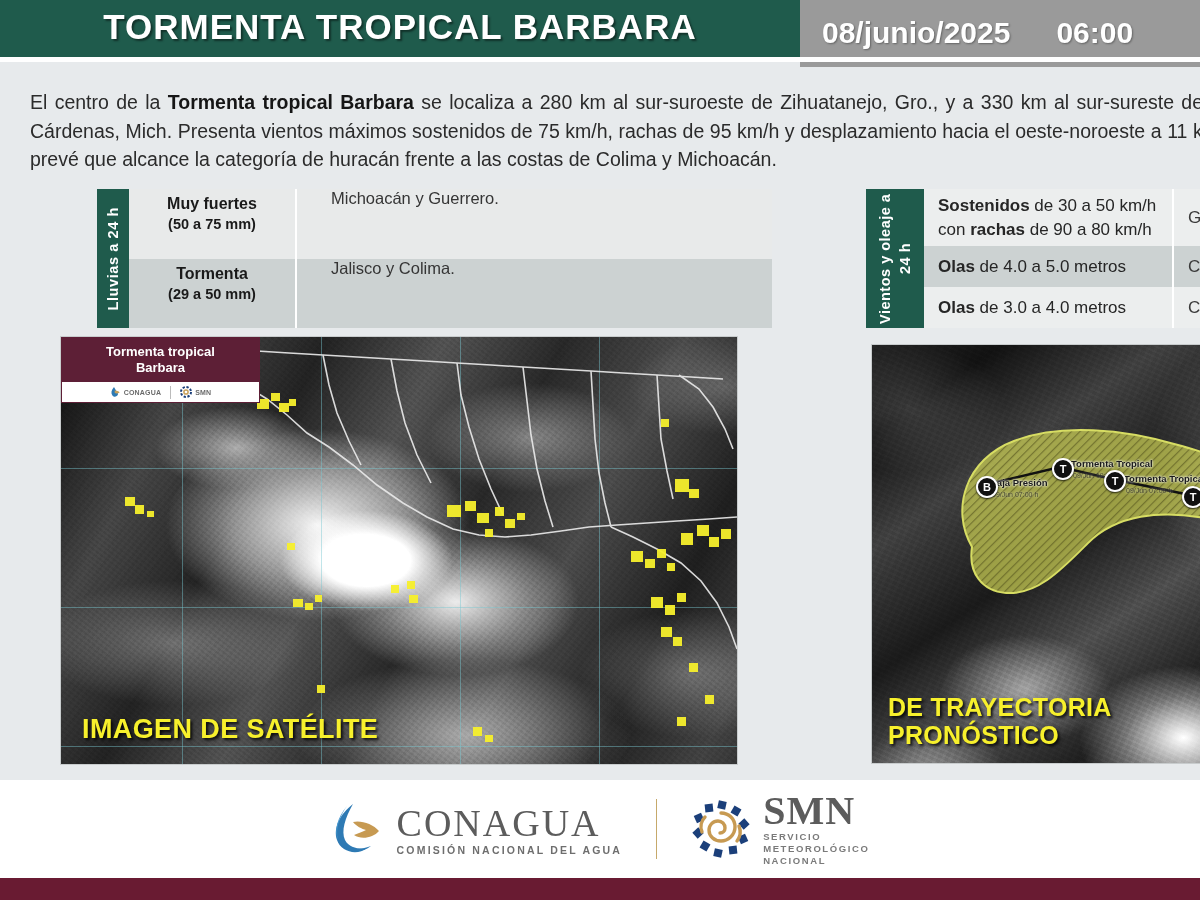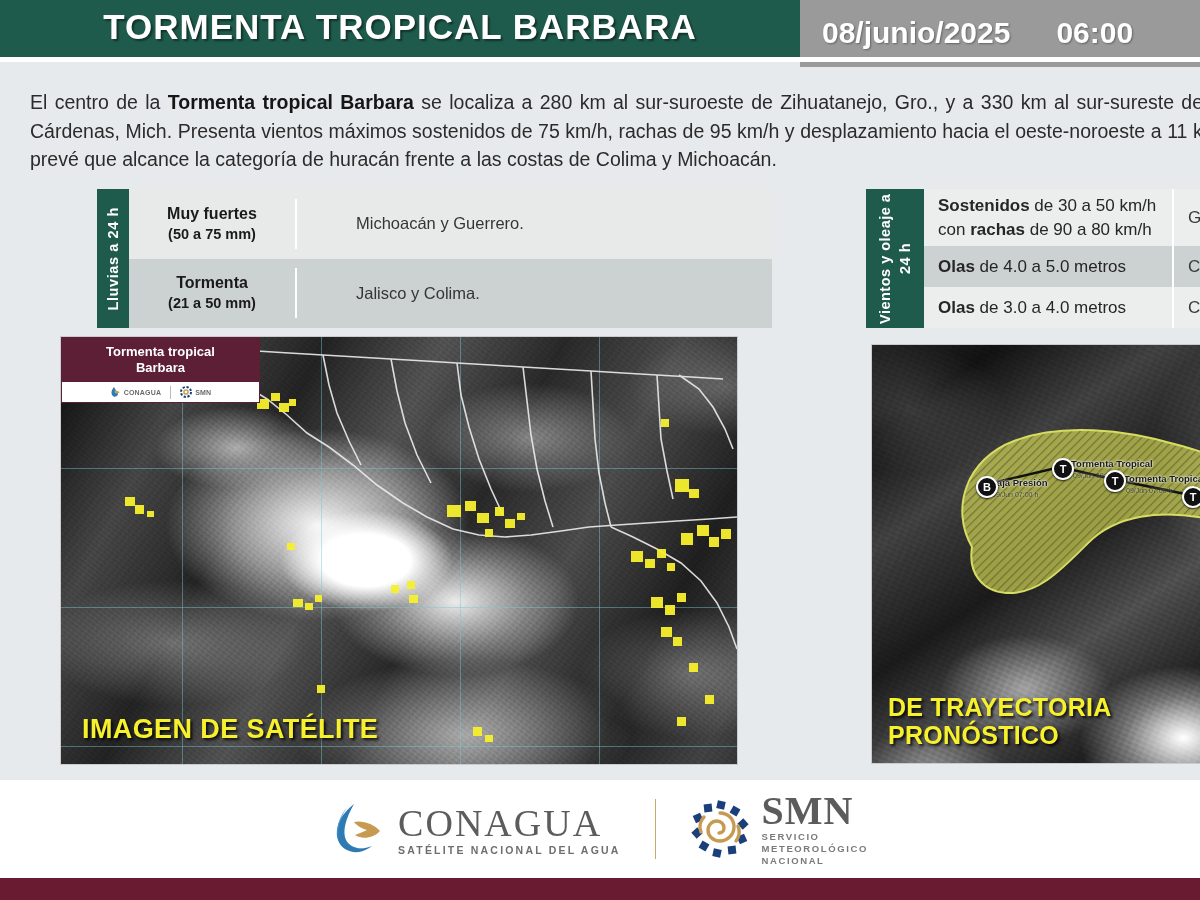--- a/index.html
+++ b/index.html
@@ -45,21 +45,21 @@
   
   .rain-table{position:absolute;left:97px;top:189px;width:675px;height:139px;display:flex;}
   .rt-side{
     width:32px;background:#1f5b4c;display:flex;align-items:center;justify-content:center;
   }
   .rt-side span{
     writing-mode:vertical-rl;transform:rotate(180deg);
     color:#fff;font-size:14.5px;font-weight:bold;letter-spacing:.6px;white-space:nowrap;
   }
   .rt-body{flex:1;display:flex;flex-direction:column;}
-  .rt-row{flex:1;display:flex;align-items:center;gap:25px;}
+  .rt-row{flex:1;display:flex;}
   .rt-row.light{background:#e8eaea;}
   .rt-row.dark{background:#ccd2d2;}
   .rt-level{
     width:168px;text-align:center;color:#1a1a1a;font-size:16px;font-weight:bold;line-height:21px;
     border-right:2px solid #ffffff;box-sizing:border-box;padding:4px 0;
   }
   .rt-level .amt{font-size:14.5px;}
   .rt-states{flex:1;padding-left:18px;color:#353535;font-size:16.5px;margin-left:16px;}
 
   .wind-table{position:absolute;left:866px;top:189px;width:460px;height:139px;display:flex;}
@@ -217,21 +217,21 @@
     <div class="rt-row light">
       <div class="rt-level">
         <div>Muy fuertes</div>
         <div class="amt">(50 a 75 mm)</div>
       </div>
       <div class="rt-states">Michoacán y Guerrero.</div>
     </div>
     <div class="rt-row dark">
       <div class="rt-level">
         <div>Tormenta</div>
-        <div class="amt">(21 a 50 mm)</div>
+        <div class="amt">(29 a 50 mm)</div>
       </div>
       <div class="rt-states">Jalisco y Colima.</div>
     </div>
   </div>
 </div>
 
 <div class="wind-table">
   <div class="wt-side">
     <span>Vientos y oleaje a 24 h</span>
   </div>
@@ -396,21 +396,21 @@
 <div class="footer">
   <div class="logo-conagua">
     <svg width="52" height="58" viewBox="0 0 52 58">
       <path d="M22 4 C9 14, 2 28, 6 40 C10 52, 26 56, 36 48 C30 50, 18 48, 14 40 C10 31, 14 18, 22 4 Z" fill="#2e7ab4"></path>
       <path d="M16 6 C6 18, 3 30, 7 40 C4 28, 9 16, 16 6 Z" fill="#4a9ad0"></path>
       <path d="M22 22 C30 20, 42 24, 48 31 C42 38, 30 40, 23 35 C27 33, 32 32, 35 30 C31 29, 25 26, 22 22 Z" fill="#c79a52"></path>
       <path d="M10 46 C18 50, 30 50, 40 46 C32 53, 18 53, 10 46 Z" fill="#2e7ab4"></path>
     </svg>
     <div class="logo-wordmark">
       <div class="logo-word">CONAGUA</div>
-      <div class="logo-sub">SATÉLITE NACIONAL DEL AGUA</div>
+      <div class="logo-sub">COMISIÓN NACIONAL DEL AGUA</div>
     </div>
   </div>
 
   <div class="logo-divider"></div>
 
   <div class="logo-smn">
     <svg width="60" height="60" viewBox="0 0 60 60">
       <g fill="#1b3f7a">
         <rect x="27" y="2" width="8" height="8" transform="rotate(12 31 6)"></rect>
         <rect x="41" y="8" width="8" height="8" transform="rotate(30 45 12)"></rect>

